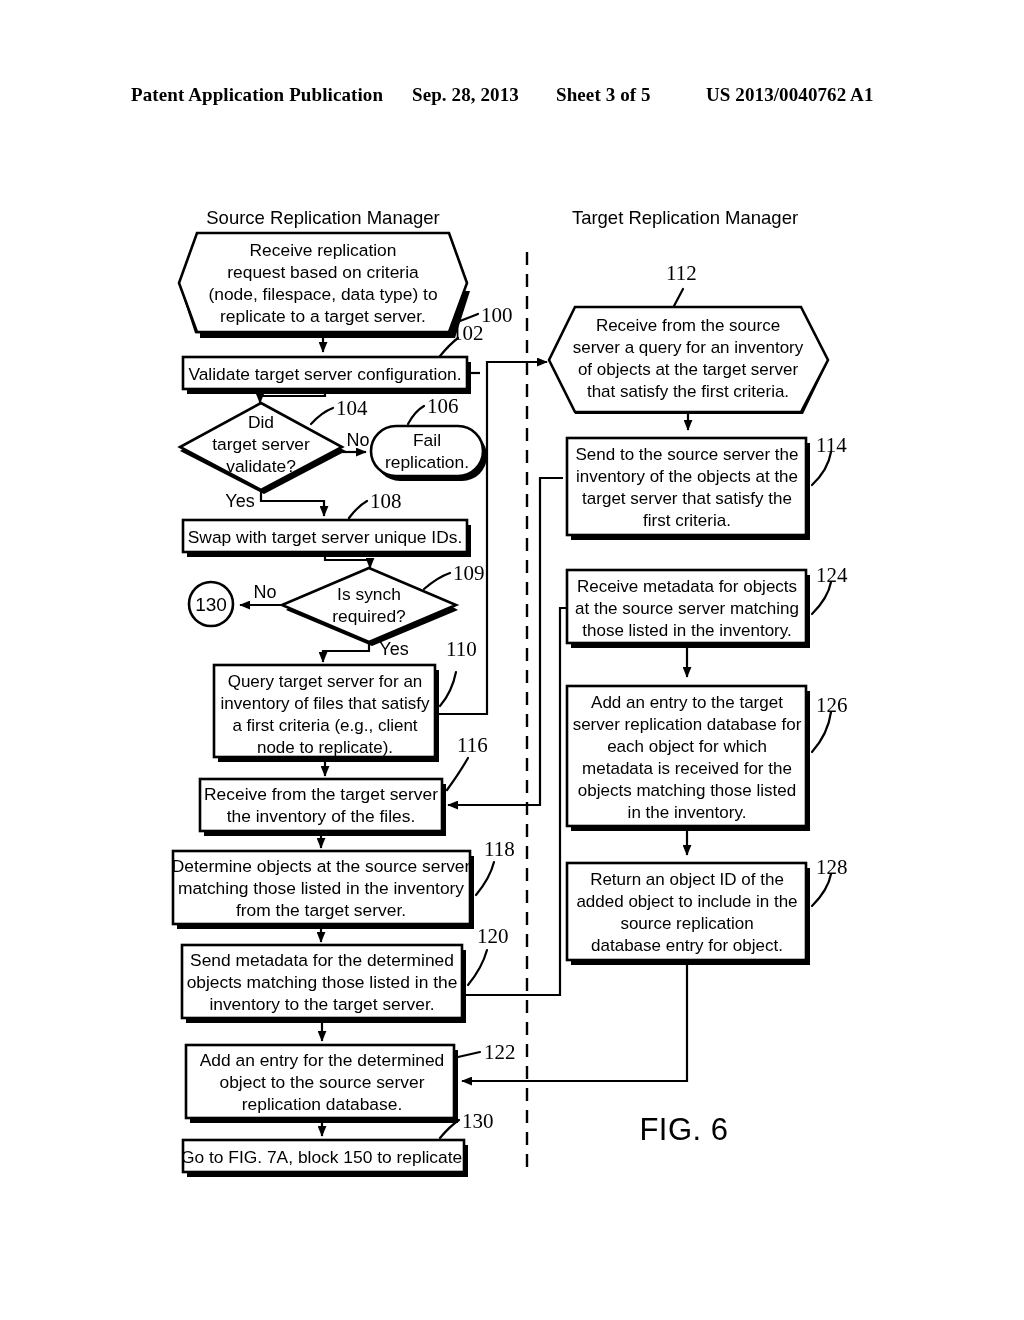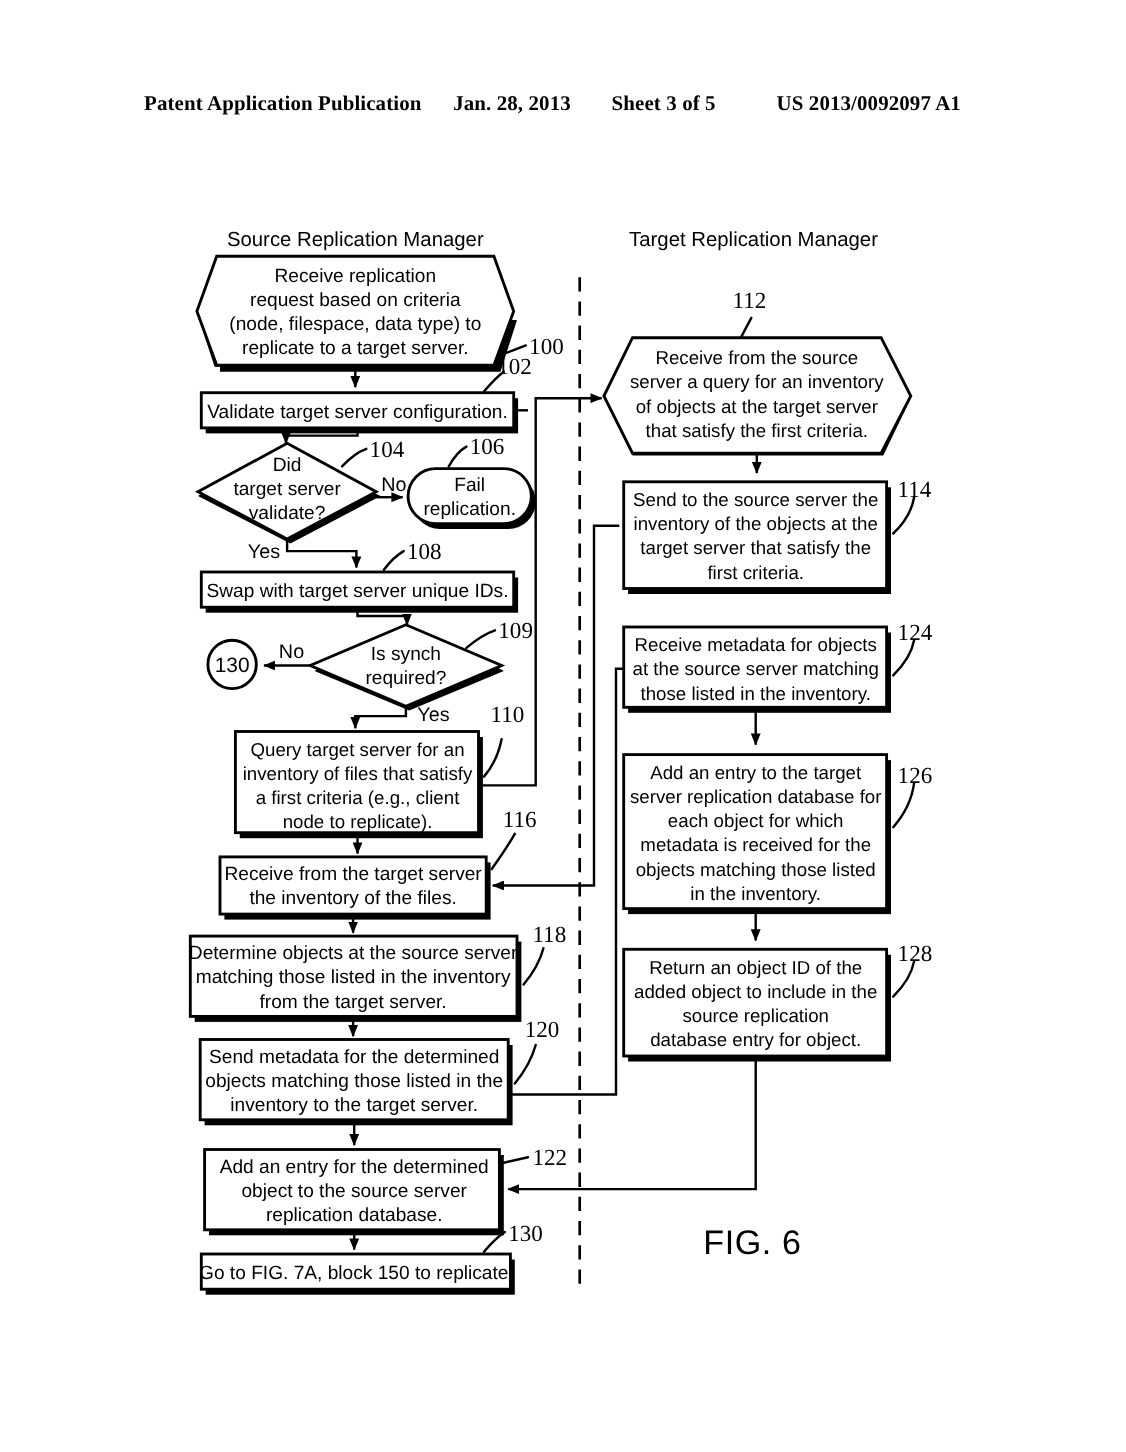--- a/index.html
+++ b/index.html
@@ -117,23 +117,23 @@
     font-size: 31px;
     text-anchor: middle;
     letter-spacing: 0.5px;
   }
 </style>
 </head>
 <body>
 
 <div id="page-header">
   <span class="hdr-pub">Patent Application Publication</span>
-  <span class="hdr-date">Jan. 28, 2013</span>
+  <span class="hdr-date">Sep. 28, 2013</span>
   <span class="hdr-sheet">Sheet 3 of 5</span>
-  <span class="hdr-num">US 2013/0092097 A1</span>
+  <span class="hdr-num">US 2013/0040762 A1</span>
 </div>
 
 <div id="figure-area">
 <svg id="flowchart" viewBox="0 0 1024 1320" xmlns="http://www.w3.org/2000/svg">
 
   <defs>
     <marker id="arrow" markerWidth="11" markerHeight="9" refX="10.2" refY="4.5" orient="auto" markerUnits="userSpaceOnUse">
       <path d="M0,0 L11,4.5 L0,9 z" fill="#000000"></path>
     </marker>
   </defs>

